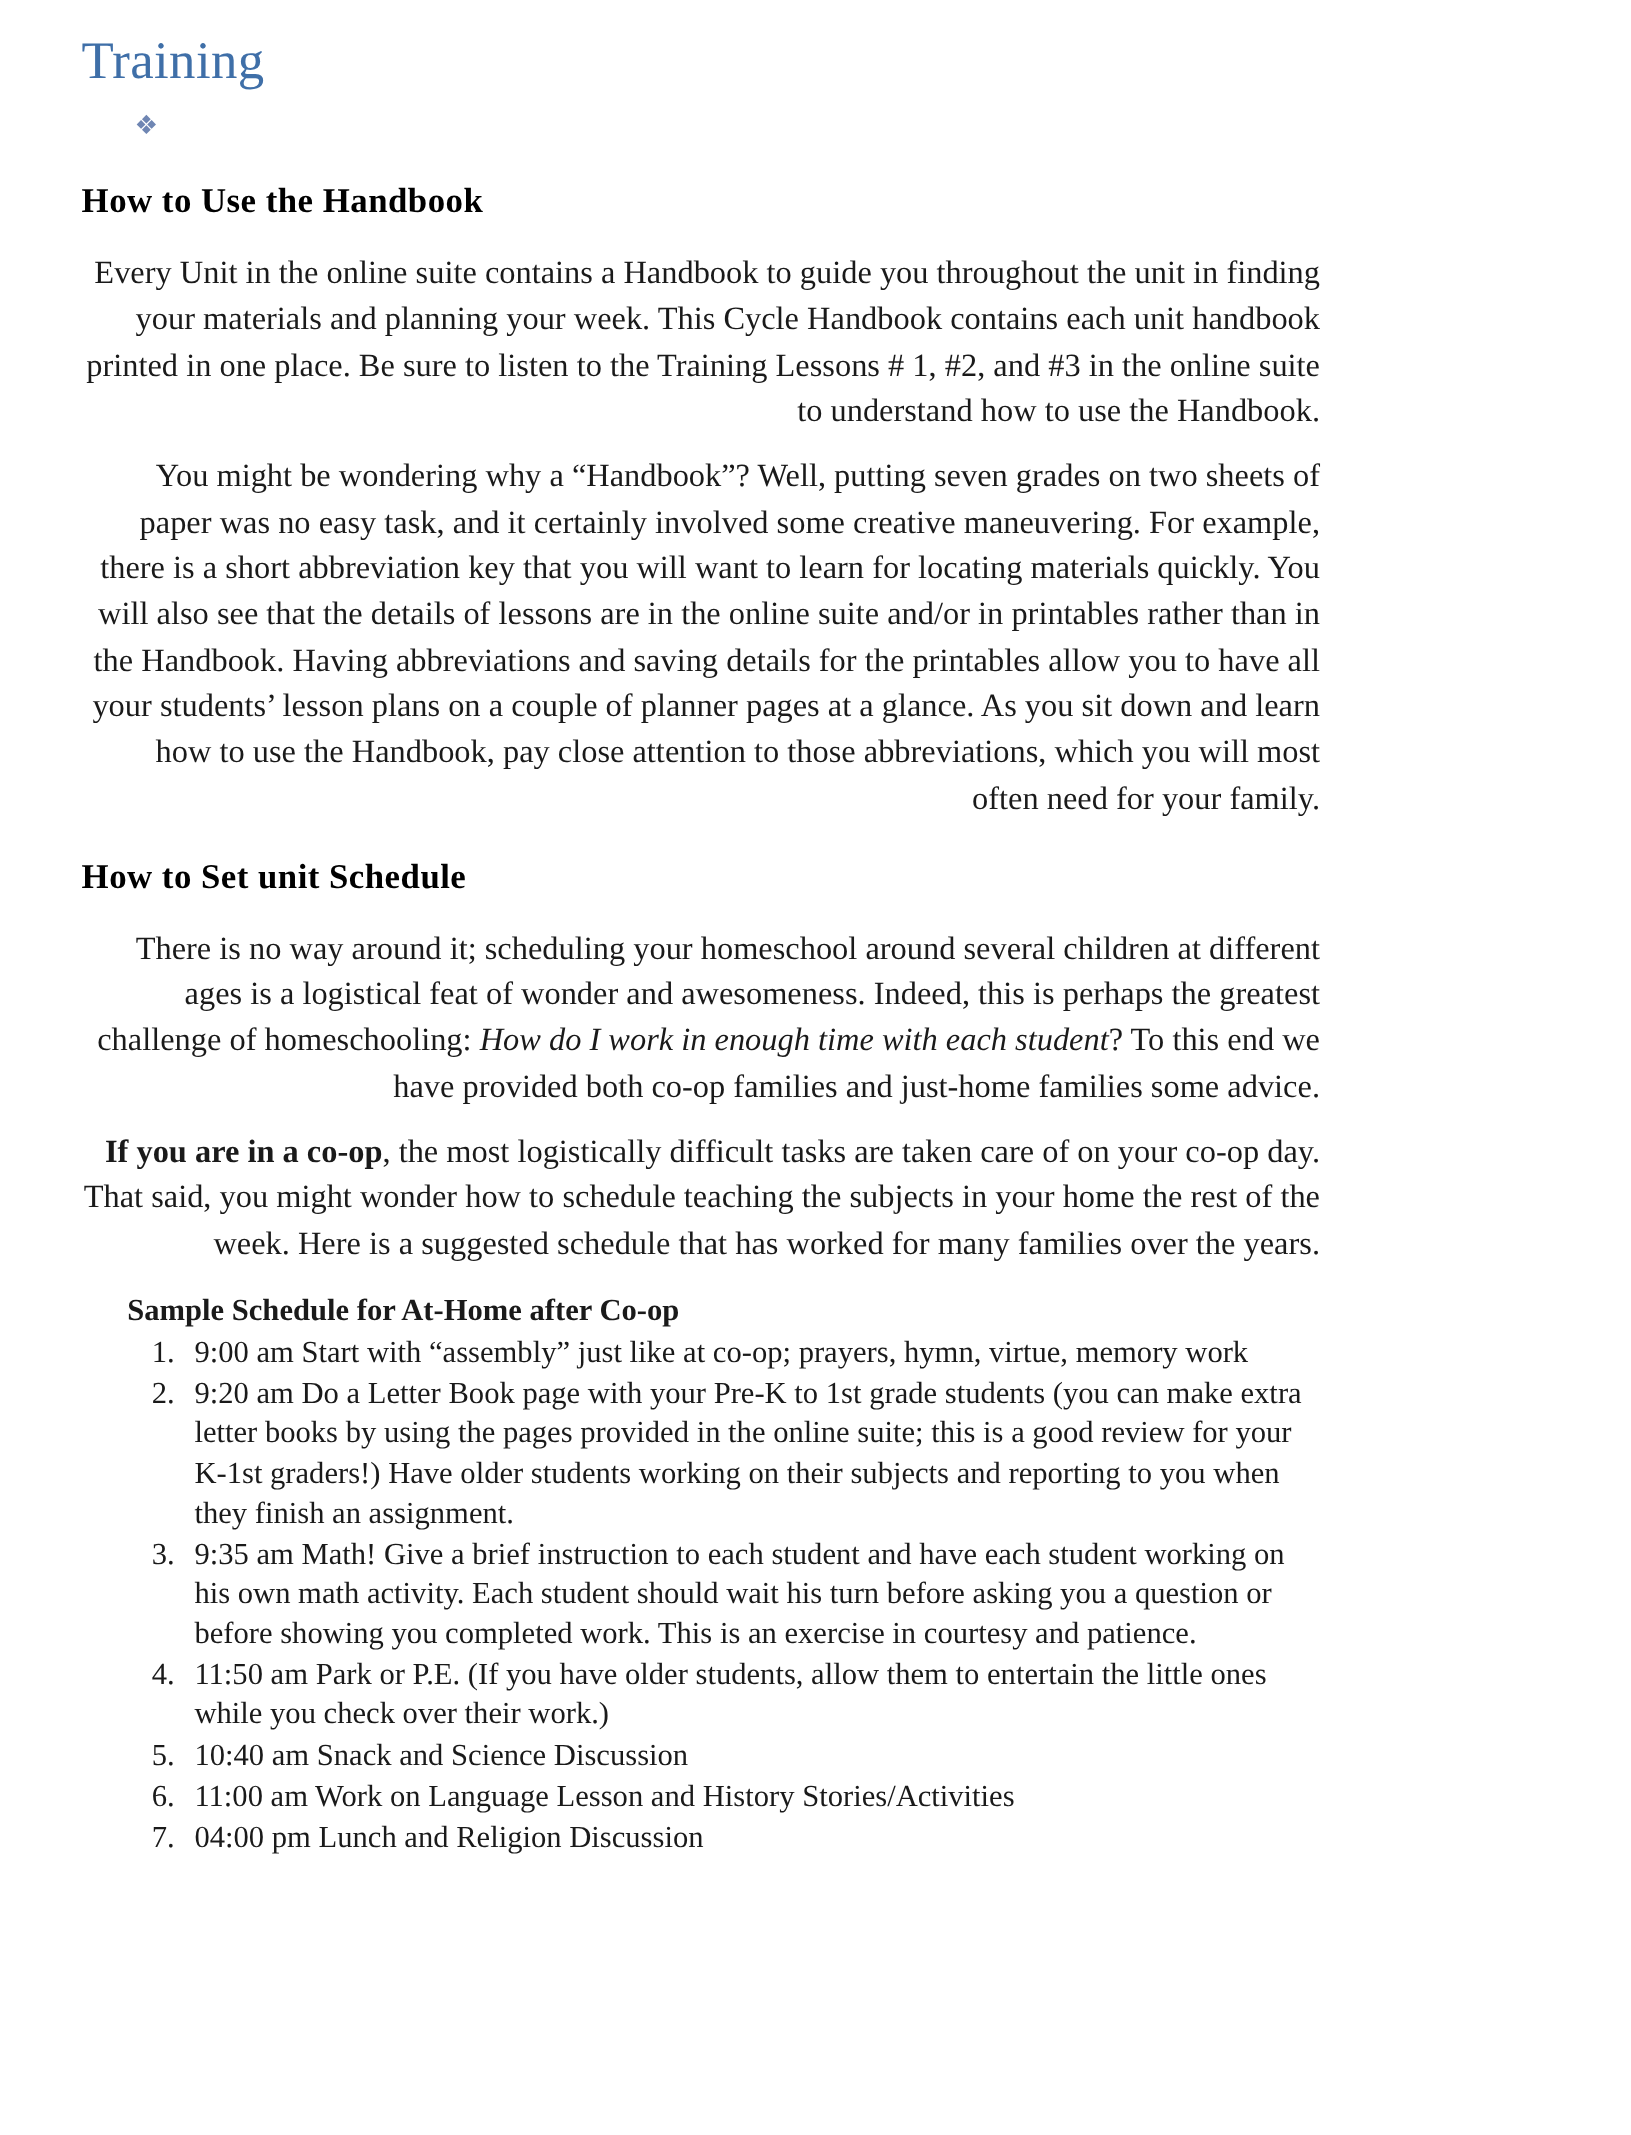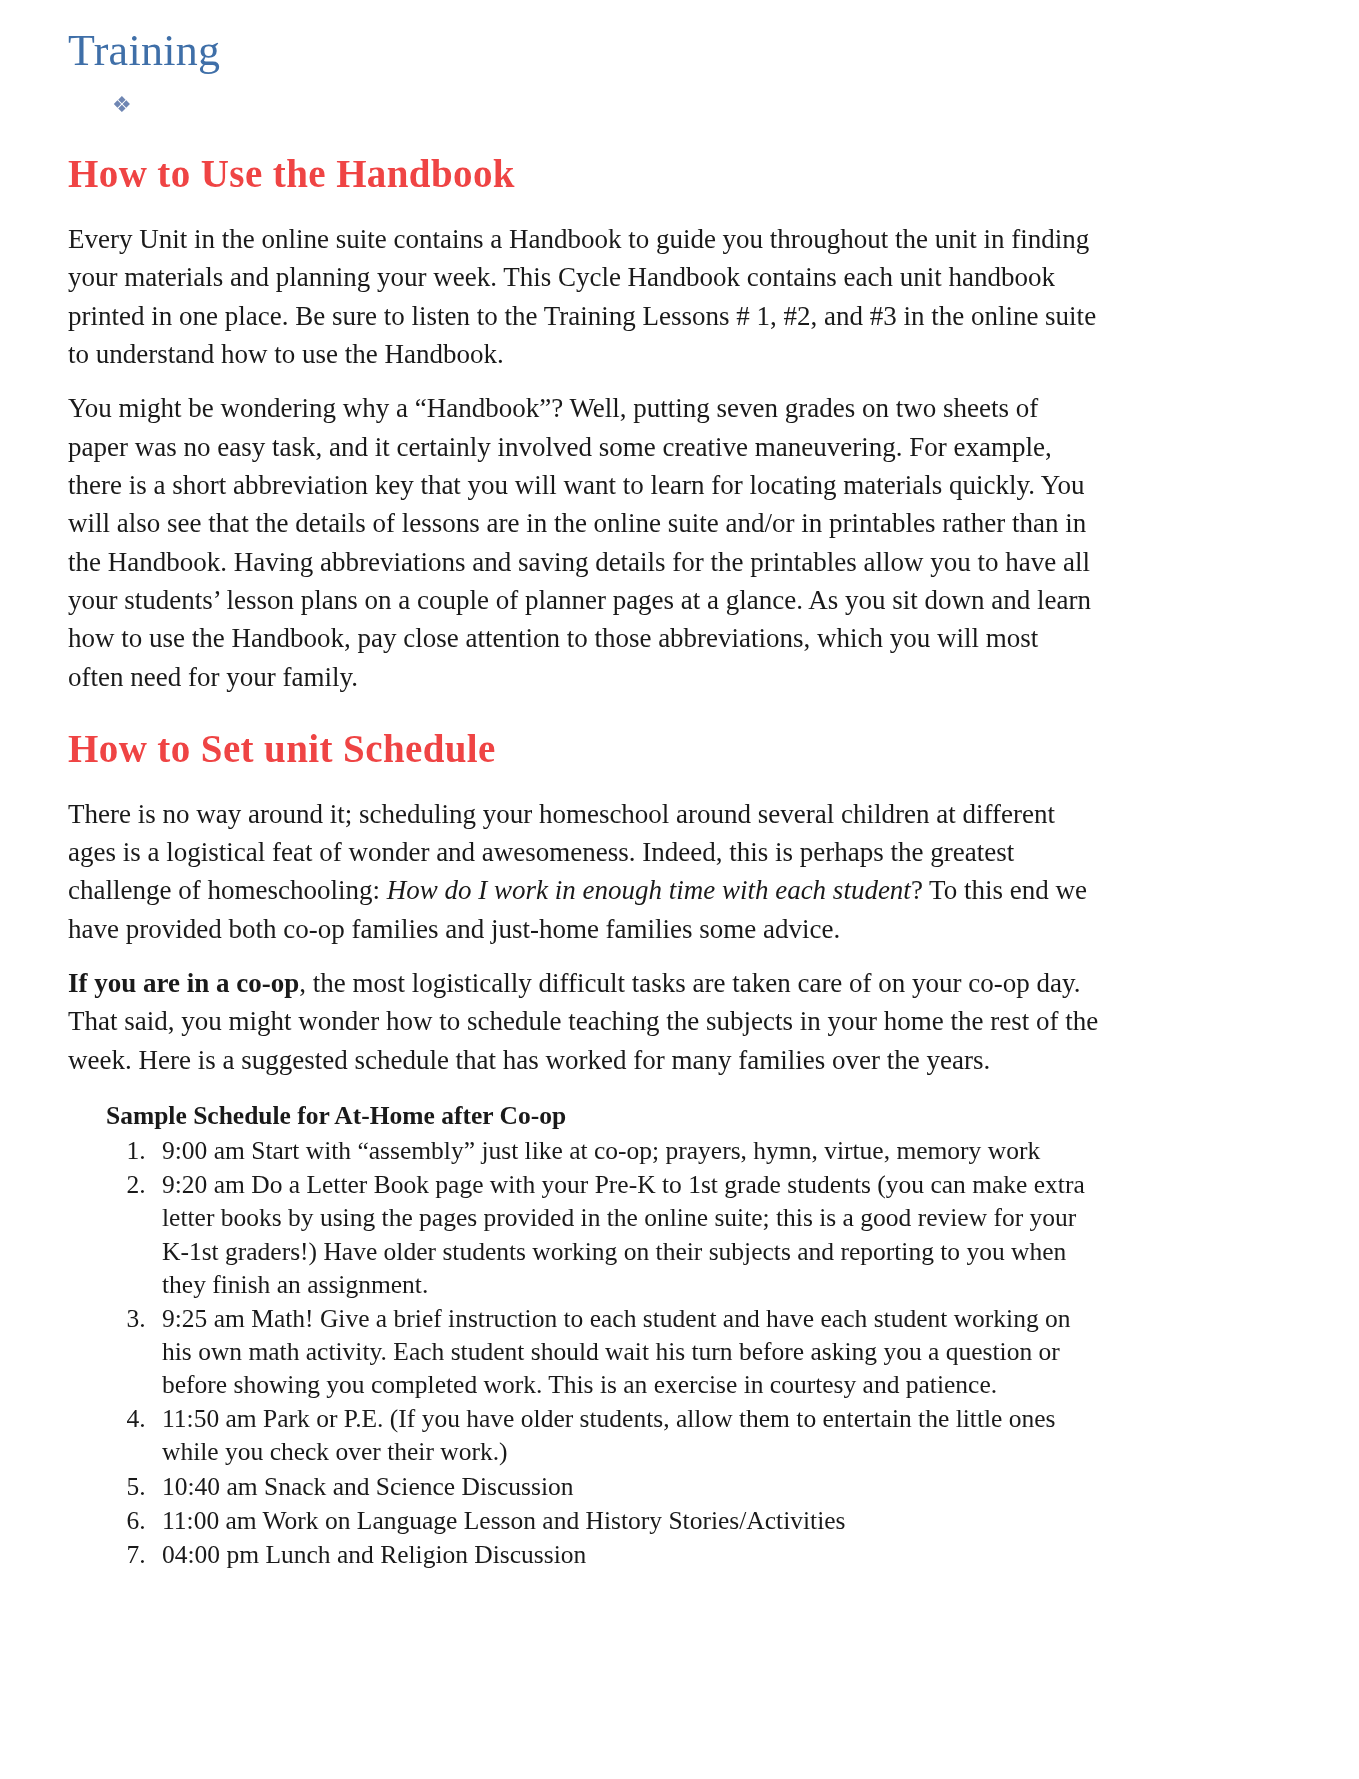--- a/index.html
+++ b/index.html
@@ -25,23 +25,23 @@
     font-weight: 400;
     font-size: 44px;
     line-height: 1.12;
     color: #3f6fa8;
     margin: 0 0 14px 0;
     letter-spacing: 0.3px;
   }
   h2.section-head {
     font-family: "Liberation Serif", serif;
     font-weight: 700;
-    font-size: 39px;
+    font-size: 29px;
     line-height: 1.2;
-    color: #ef4444;
+    color: #000000;
     letter-spacing: 0.4px;
     margin: 30px 0 22px 0;
   }
   .bullet-block {
     margin: 0 0 6px 0;
     padding-left: 44px;
   }
   .bullet-row {
     display: flex;
     align-items: flex-start;
@@ -56,21 +56,21 @@
     line-height: 1.45;
   }
   .bullet-text {
     flex: 1 1 auto;
     max-width: 905px;
   }
   p.body-para {
     font-size: 27px;
     line-height: 1.42;
     margin: 0 0 16px 0;
-    text-align: left;
+    text-align: right;
   }
   .italic { font-style: italic; }
   .bold { font-weight: 700; }
   .schedule-wrap {
     margin-top: 20px;
     padding-left: 38px;
   }
   .schedule-title {
     font-size: 25.5px;
     font-weight: 700;
@@ -114,21 +114,21 @@
 
   <p class="body-para"><span>There is no way around it; scheduling your homeschool around several children at different ages is a logistical feat of wonder and awesomeness. Indeed, this is perhaps the greatest challenge of homeschooling: </span><span class="italic">How do I work in enough time with each student</span><span>? To this end we have provided both co-op families and just-home families some advice.</span></p>
 
   <p class="body-para"><span class="bold">If you are in a co-op</span><span>, the most logistically difficult tasks are taken care of on your co-op day. That said, you might wonder how to schedule teaching the subjects in your home the rest of the week. Here is a suggested schedule that has worked for many families over the years.</span></p>
 
   <div class="schedule-wrap">
     <div class="schedule-title">Sample Schedule for At-Home after Co-op</div>
     <ol class="schedule-list">
       <li>9:00 am Start with “assembly” just like at co-op; prayers, hymn, virtue, memory work</li>
       <li>9:20 am Do a Letter Book page with your Pre-K to 1st grade students (you can make extra letter books by using the pages provided in the online suite; this is a good review for your K-1st graders!) Have older students working on their subjects and reporting to you when they finish an assignment.</li>
-      <li>9:25 am Math! Give a brief instruction to each student and have each student working on his own math activity. Each student should wait his turn before asking you a question or before showing you completed work. This is an exercise in courtesy and patience.</li>
+      <li>9:35 am Math! Give a brief instruction to each student and have each student working on his own math activity. Each student should wait his turn before asking you a question or before showing you completed work. This is an exercise in courtesy and patience.</li>
       <li>11:50 am Park or P.E. (If you have older students, allow them to entertain the little ones while you check over their work.)</li>
       <li>10:40 am Snack and Science Discussion</li>
       <li>11:00 am Work on Language Lesson and History Stories/Activities</li>
       <li>04:00 pm Lunch and Religion Discussion</li>
     </ol>
   </div>
 
 </div>
 
 </body></html>

